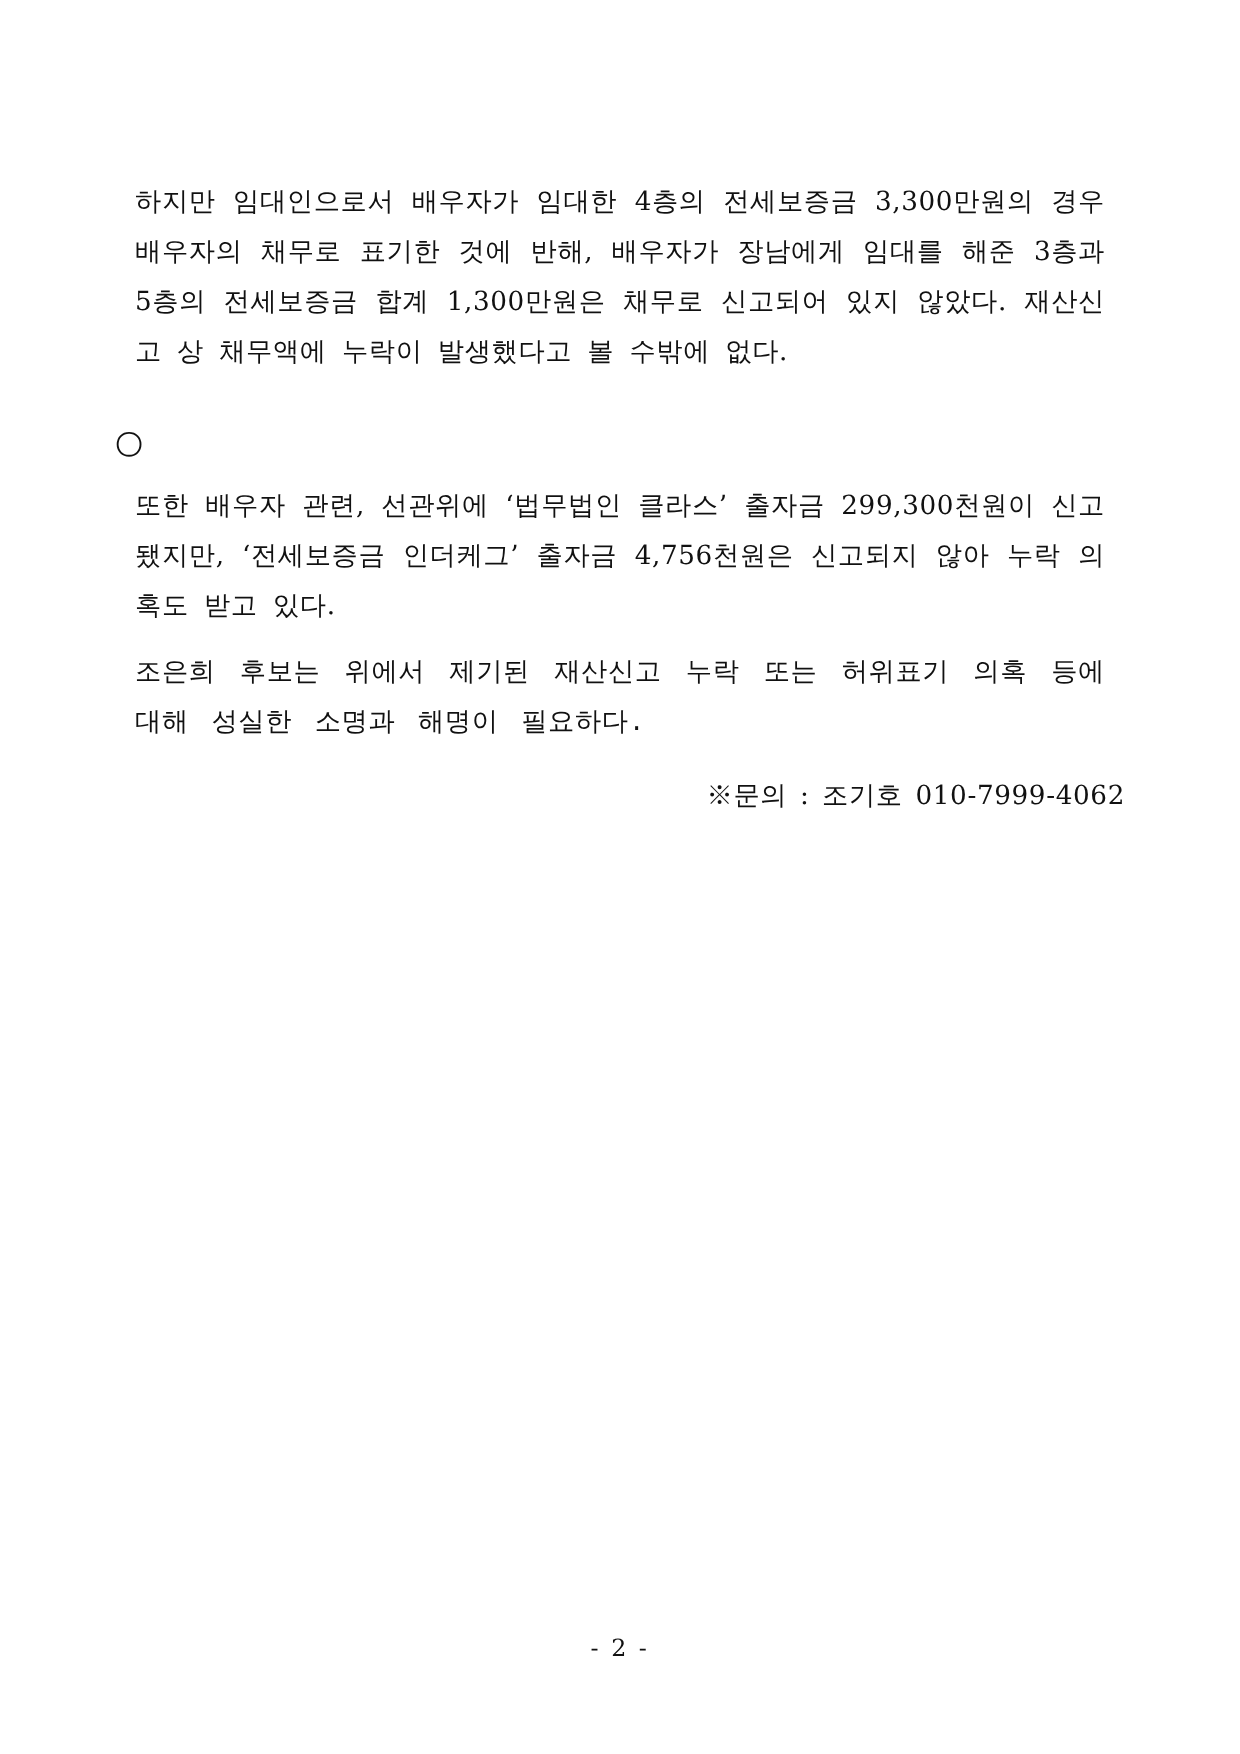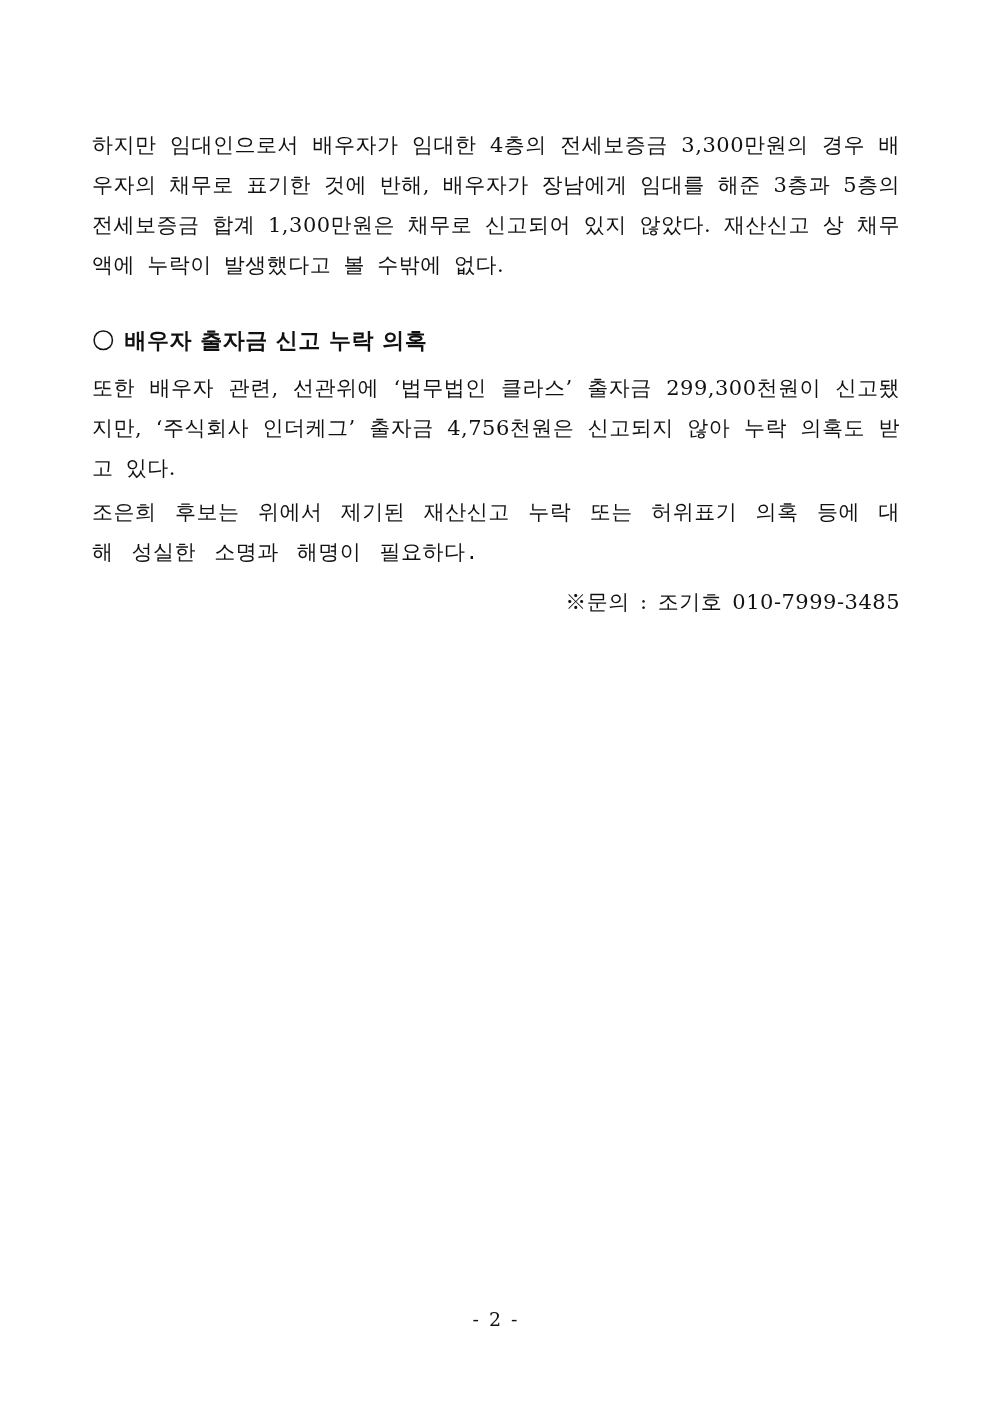--- a/index.html
+++ b/index.html
@@ -17,21 +17,21 @@
     font-family: "DejaVu Serif", "Liberation Serif", serif;
     overflow: hidden;
   }
   .content {
     position: absolute;
     left: 92px;
     top: 125px;
     width: 808px;
   }
   .para {
-    margin: 0;
+    margin: 16px;
     font-size: 21px;
     line-height: 40px;
     text-align: justify;
     letter-spacing: 0.5px;
     word-spacing: 5px;
   }
   .para-gap {
     margin-top: 6px;
     font-family: Liberation Mono, monospace;
   }
@@ -73,28 +73,27 @@
 </head>
 <body>
 
 <div class="page">
   <main class="content">
 
     <p class="para">하지만 임대인으로서 배우자가 임대한 4층의 전세보증금 3,300만원의 경우 배우자의 채무로 표기한 것에 반해, 배우자가 장남에게 임대를 해준 3층과 5층의 전세보증금 합계 1,300만원은 채무로 신고되어 있지 않았다. 재산신고 상 채무액에 누락이 발생했다고 볼 수밖에 없다.</p>
 
     <h2 class="section-heading">
       <span class="marker">〇</span>
-      <span class="title">배우자 출자금 신고 누락 의혹</span>
     </h2>
 
-    <p class="para after-heading">또한 배우자 관련, 선관위에 ‘법무법인 클라스’ 출자금 299,300천원이 신고됐지만, ‘주식회사 인더케그’ 출자금 4,756천원은 신고되지 않아 누락 의혹도 받고 있다.</p>
+    <p class="para after-heading">또한 배우자 관련, 선관위에 ‘법무법인 클라스’ 출자금 299,300천원이 신고됐지만, ‘전세보증금 인더케그’ 출자금 4,756천원은 신고되지 않아 누락 의혹도 받고 있다.</p>
 
     <p class="para para-gap">조은희 후보는 위에서 제기된 재산신고 누락 또는 허위표기 의혹 등에 대해 성실한 소명과 해명이 필요하다.</p>
 
 
-    <p class="contact">※문의 : 조기호 010-7999-3485</p>
+    <p class="contact">※문의 : 조기호 010-7999-4062</p>
 
   </main>
 
   <footer class="page-footer">
     <span>- 2 -</span>
   </footer>
 </div>
 
 </body></html>

